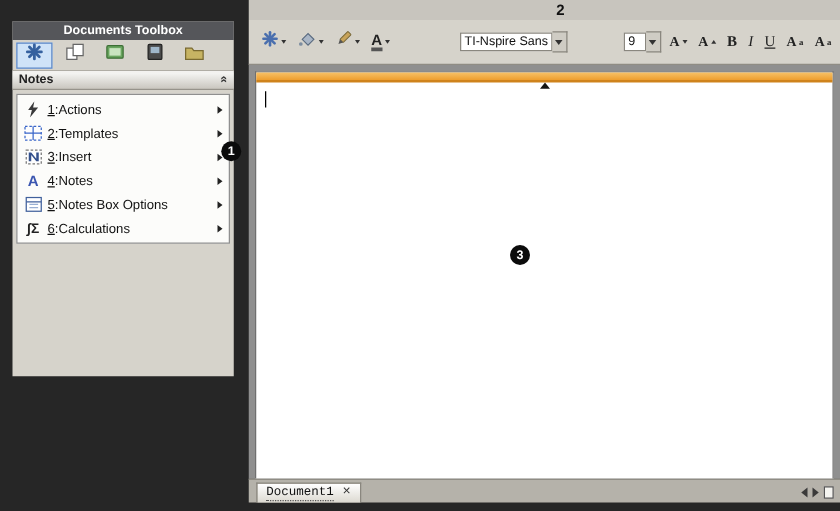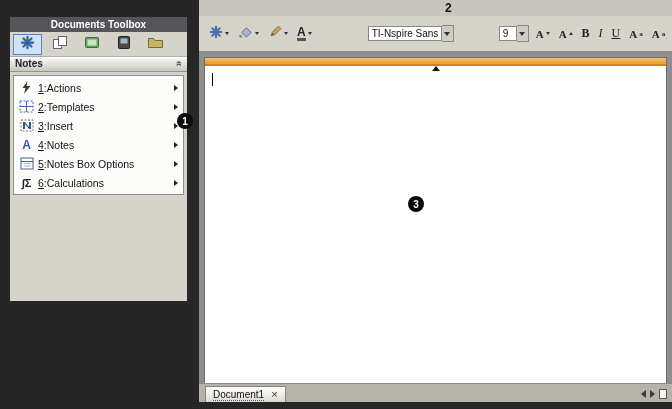--- a/index.html
+++ b/index.html
@@ -52,21 +52,21 @@
 
   .collapse-handle { position:absolute; left:50%; top:49px; transform:translateX(-50%); z-index:5; }
   .collapse-handle .tri-up { border-left-width:4px; border-right-width:4px; border-bottom:5px solid #141414; }
 
   .workspace { position:absolute; left:0; top:52px; right:0; bottom:26px; background:#8f8f8f; }
   .page { position:absolute; left:5px; right:5px; top:5px; bottom:0; background:#fff; border:1px solid #6f6f6f; border-bottom:none; }
   .page-header { height:8px; background:linear-gradient(#f7c167,#ee9e2e); border-bottom:2px solid #cf831c; }
   .caret { position:absolute; left:7px; top:15px; width:1px; height:13px; background:#000; animation:blink 1s steps(1) infinite; }
   @keyframes blink { 50% { opacity:0; } }
 
-  .tabbar { position:absolute; left:0; right:0; bottom:7px; height:19px; background:#b5b2aa; border-top:1px solid #8f8c84; display:flex; align-items:flex-end; padding-left:6px; }
+  .tabbar { position:absolute; left:0; right:0; bottom:7px; height:19px; background:#b5b2aa; border-top:1px solid #8f8c84; display:flex; align-items:flex-end; padding-left:6px;font-family:Liberation Mono, monospace; }
   .doc-tab { height:16px; display:flex; align-items:center; gap:7px; background:linear-gradient(#ffffff,#dcd9d1); border:1px solid #8a877f; border-bottom:none; padding:0 7px; font-size:10px; color:#111; }
   .tab-label { border-bottom:1px dotted #555; }
   .tab-close { font-size:11px; color:#333; line-height:1; }
   .tab-nav { margin-left:auto; display:flex; align-items:center; gap:4px; padding:0 5px 3px 0; }
   .tri-left-g { width:0; height:0; border-top:4px solid transparent; border-bottom:4px solid transparent; border-right:5px solid #3a3a3a; }
   .tri-right-g { width:0; height:0; border-top:4px solid transparent; border-bottom:4px solid transparent; border-left:5px solid #3a3a3a; }
   .page-icon { width:8px; height:10px; background:#f4f4f0; border:1px solid #555; }
 
   .callout { position:absolute; width:16px; height:16px; border-radius:50%; background:#0b0b0b; color:#fff; font-size:10px; font-weight:bold; display:flex; align-items:center; justify-content:center; z-index:20; }
   .c1 { left:177px; top:113px; }

